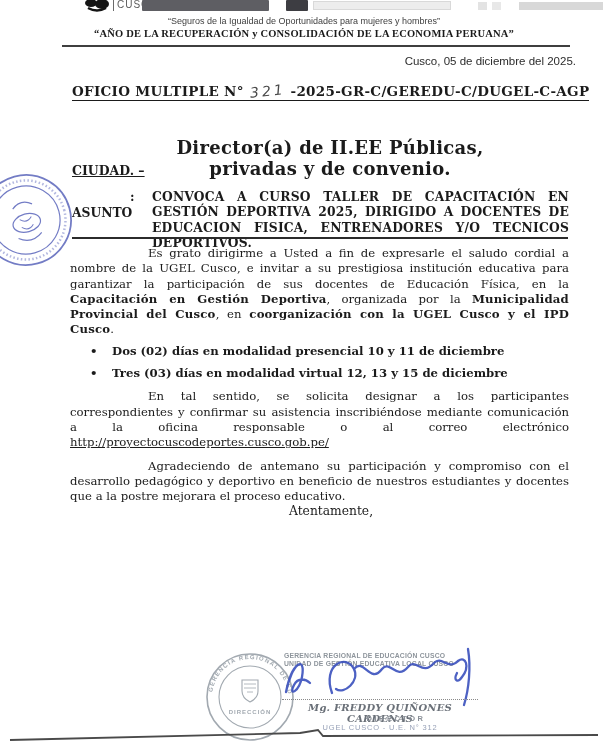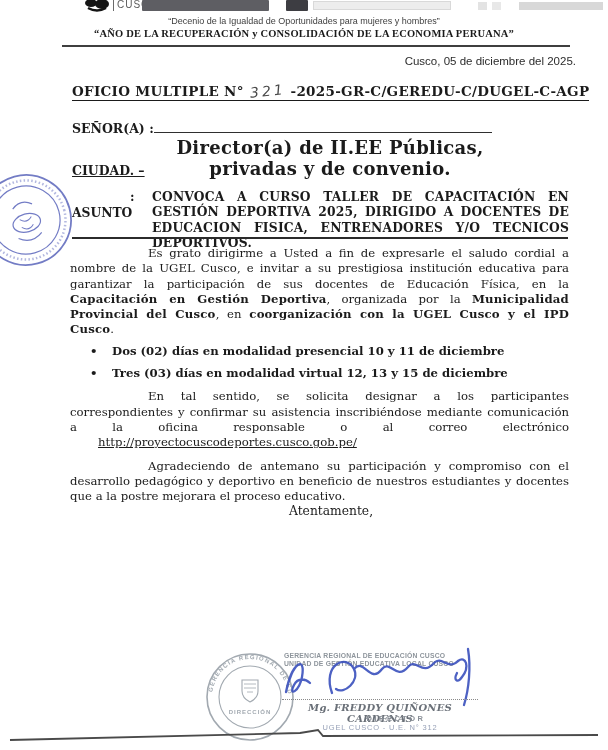--- a/index.html
+++ b/index.html
@@ -61,21 +61,21 @@
   
   .doc-body{position:absolute;top:246px;left:70px;width:499px;font-size:11.7px;line-height:15.3px;text-align:justify;}
   .doc-body p{margin:0;}
   .doc-body p.indent{text-indent:78px;}
   .doc-body p.sp{margin-top:8px;}
   .doc-body b{letter-spacing:.2px;}
   .bullets{margin:6px 0 0 0;}
   .bullet-row{display:flex;margin:0 0 7px 0;font-weight:bold;}
   .bullet-row .marker{width:22px;flex:none;margin-left:20px;text-align:left;}
   .bullet-row .b-txt{flex:1;text-align:left;}
-  .link{color:#1b1b1b;text-decoration:underline;margin-left:28px;}
+  .link{color:#1b1b1b;text-decoration:underline;}
   .closing{margin-top:12px;padding-left:219px;text-align:left;font-size:12.3px;}
 </style>
 </head>
 <body>
 
 <div class="page">
 
   <div class="logo-strip">
     <svg class="logo-glyph" viewBox="0 0 26 12">
       <ellipse cx="7" cy="3" rx="6" ry="4" fill="#141414"></ellipse>
@@ -85,29 +85,28 @@
     <div class="logo-divider"></div>
     <div class="logo-cusco">CUSCO</div>
     <div class="bar-dark"></div>
     <div class="bar-mini"></div>
     <div class="bar-light"></div>
     <div class="box-a"></div>
     <div class="box-b"></div>
     <div class="bar-right"></div>
   </div>
 
-  <div class="motto1">“Decenio de la Igualdad de Oportunidades para mujeres y hombres”</div>
+  <div class="motto1">“Seguros de la Igualdad de Oportunidades para mujeres y hombres”</div>
   <div class="motto2">“AÑO DE LA RECUPERACIÓN y CONSOLIDACIÓN DE LA ECONOMIA PERUANA”</div>
   <div class="header-rule"></div>
 
   <div class="date-line">Cusco, 05 de diciembre del 2025.</div>
 
   <div class="oficio"><span>OFICIO MULTIPLE N°</span><span class="hand">321</span><span>-2025-GR-C/GEREDU-C/DUGEL-C-AGP</span></div>
 
-  <div class="senor"><span>SEÑOR(A) :</span><span class="fill-line"></span></div>
   <div class="addressee">Director(a) de II.EE Públicas, privadas y de convenio.</div>
 
   <div class="ciudad">CIUDAD. –</div>
 
   <div class="asunto">
     <span class="lbl">ASUNTO</span>
     <span class="colon">:</span>
     <span class="txt">CONVOCA A CURSO TALLER DE CAPACITACIÓN EN GESTIÓN DEPORTIVA 2025, DIRIGIDO A DOCENTES DE EDUCACION FISICA, ENTRENADORES Y/O TECNICOS DEPORTIVOS.</span>
   </div>
   <div class="asunto-rule"></div>

